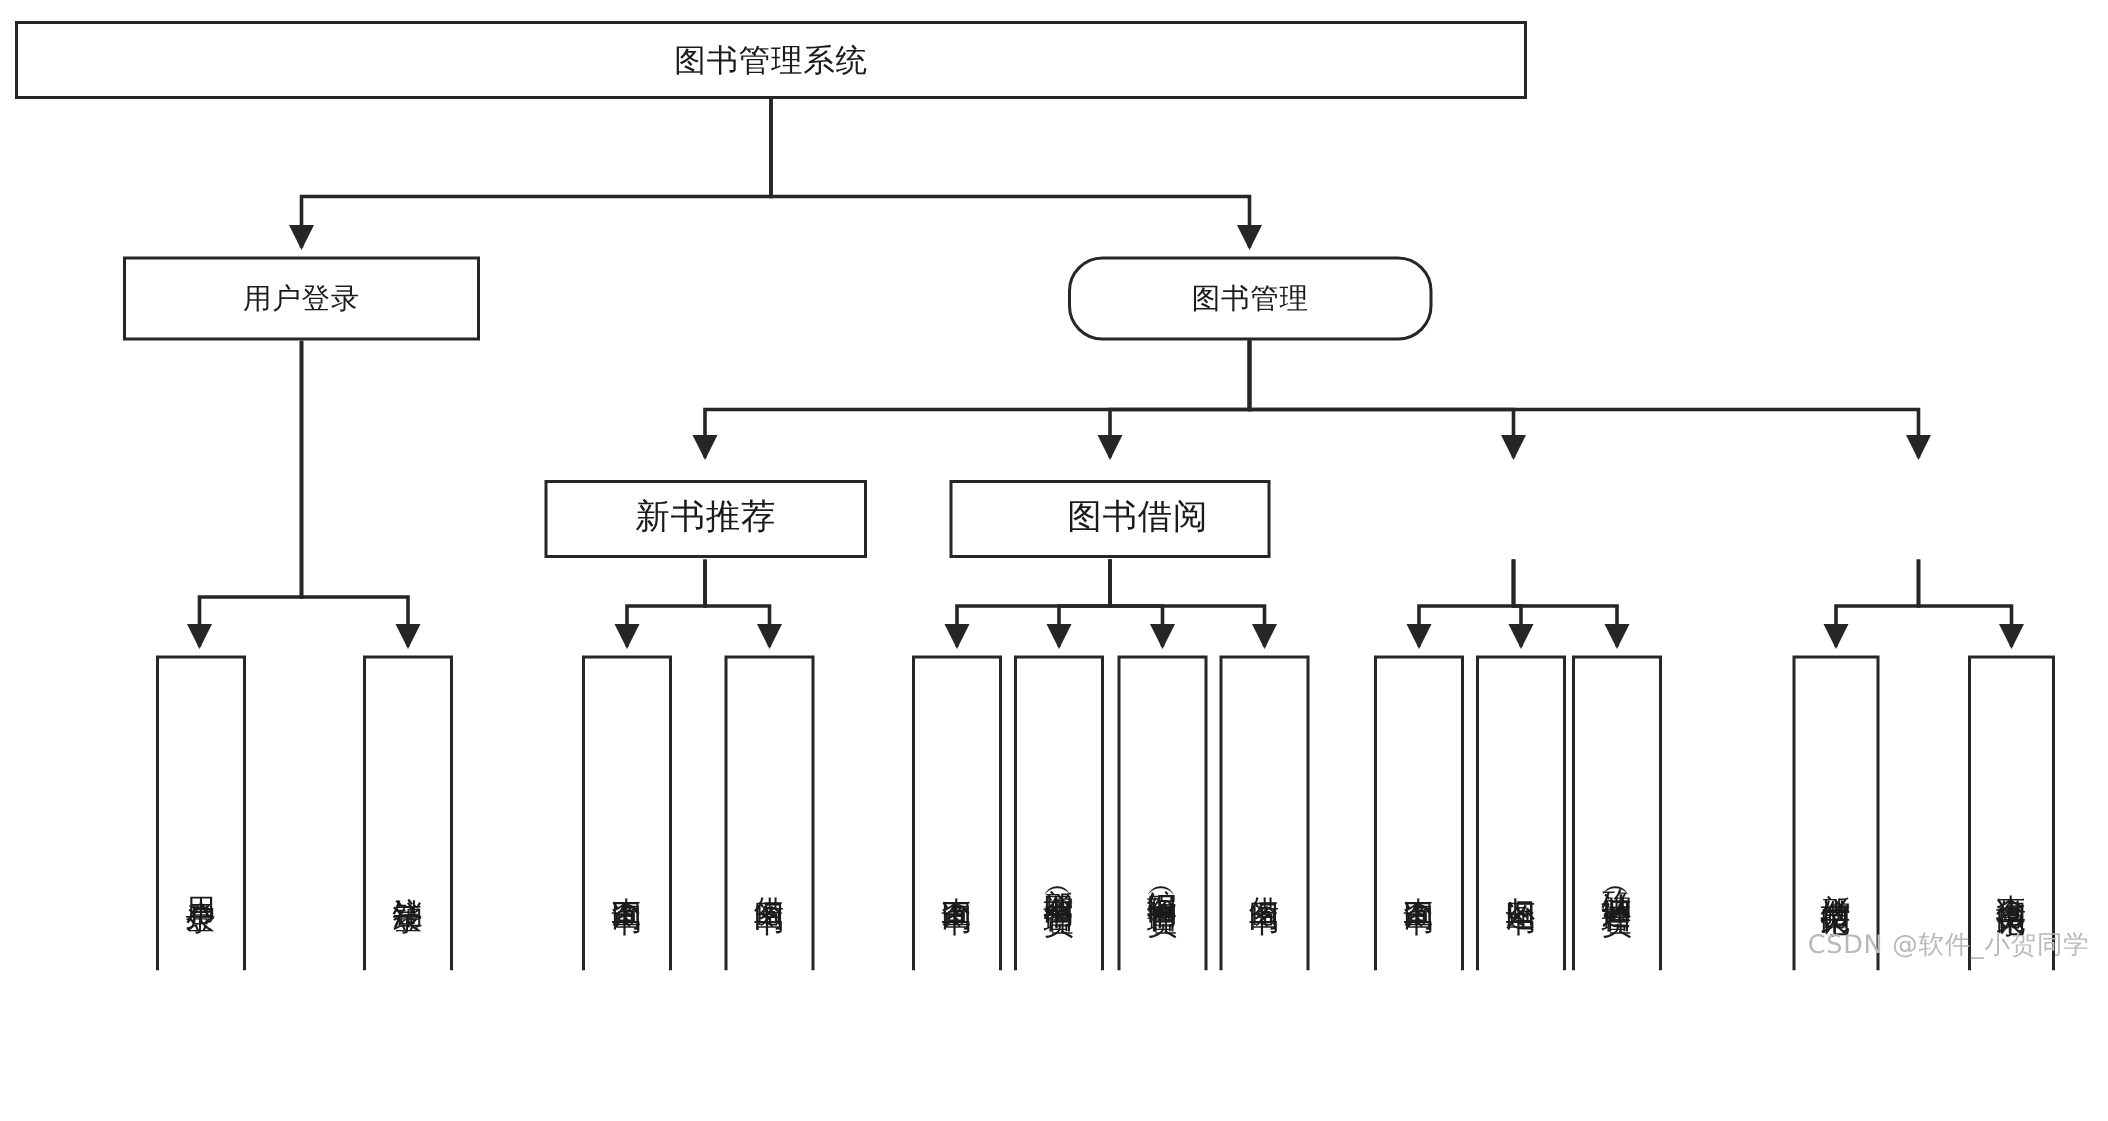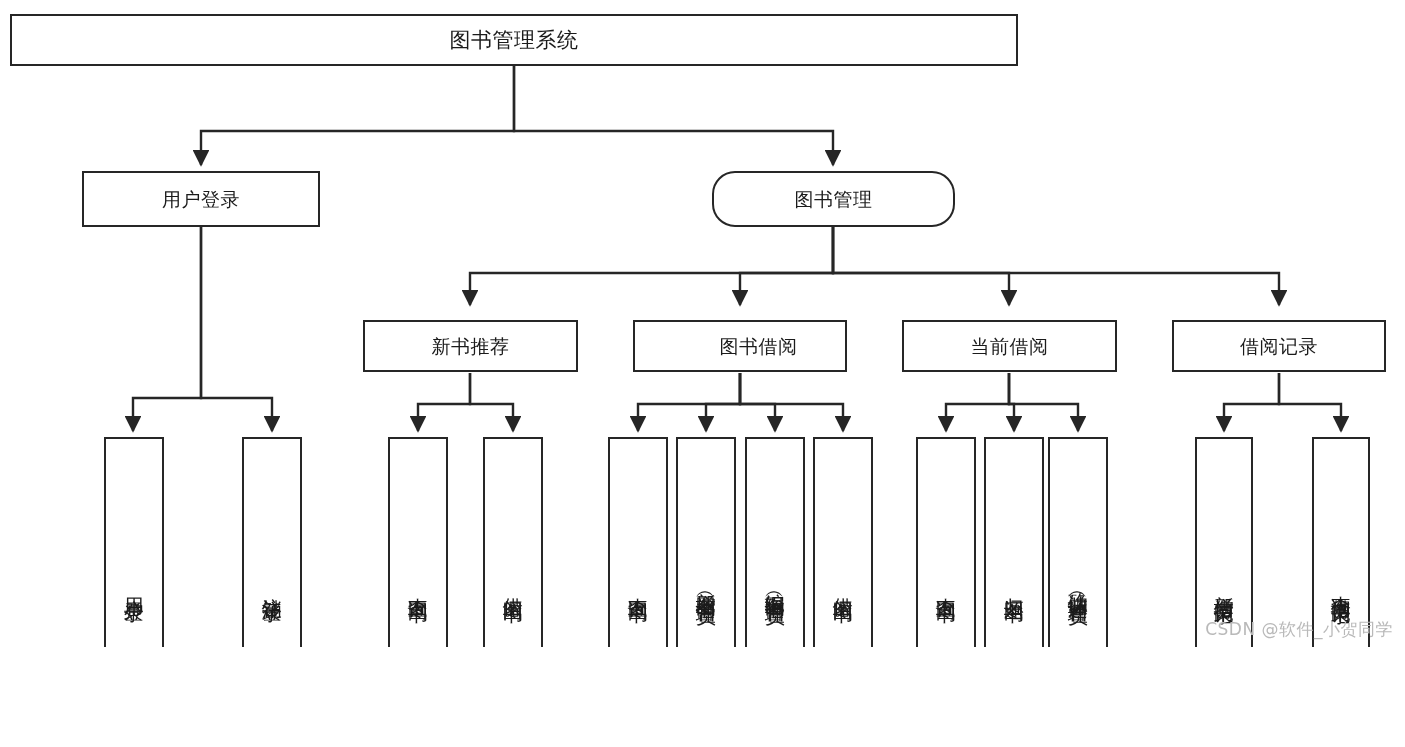--- a/index.html
+++ b/index.html
@@ -39,21 +39,21 @@
     letter-spacing:0.5px;
   }
   
   .lvl0{left:10px;top:14px;width:1008px;height:52px;}
   .lvl0 .label{font-size:21px;}
   
   .lvl1{height:56px;}
   .lvl1 .label{font-size:19px;}
   
   .lvl2{height:52px;}
-  .lvl2 .label{font-size:19px;}
+  .lvl2 .label{font-size:23px;}
   
   .leaf{top:437px;height:298px;}
   .leaf .label{
     writing-mode:vertical-rl;
     text-orientation:upright;
     font-size:20px;
     line-height:1.12;
     letter-spacing:2px;
     max-height:278px;
     white-space:nowrap;
@@ -121,26 +121,20 @@
   <div class="node lvl1" style="left:712px;top:171px;width:243px;border-radius:23px;">
     <span class="label">图书管理</span>
   </div>
 
   <div class="node lvl2" style="left:363px;top:320px;width:215px;">
     <span class="label">新书推荐</span>
   </div>
   <div class="node lvl2" style="left:633px;top:320px;width:214px;padding-left:37px;">
     <span class="label">图书借阅</span>
   </div>
-  <div class="node lvl2" style="left:902px;top:320px;width:215px;">
-    <span class="label">当前借阅</span>
-  </div>
-  <div class="node lvl2" style="left:1172px;top:320px;width:214px;">
-    <span class="label">借阅记录</span>
-  </div>
 
   <div class="node leaf" style="left:104px;width:60px;">
     <span class="label">用户登录</span>
   </div>
   <div class="node leaf" style="left:242px;width:60px;">
     <span class="label">注销登录</span>
   </div>
 
   <div class="node leaf" style="left:388px;width:60px;">
     <span class="label">查询图书</span>

